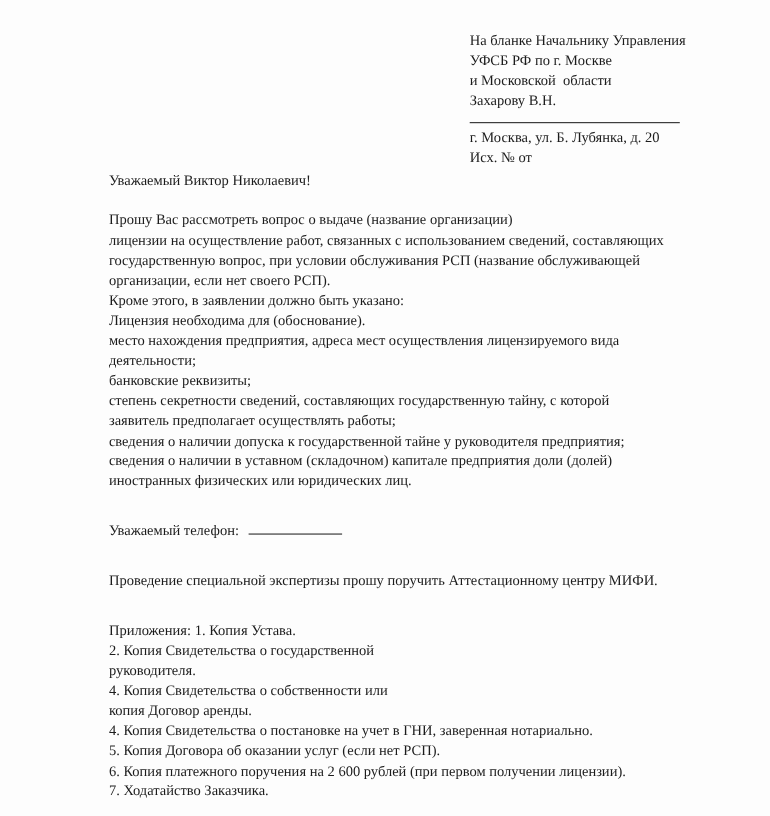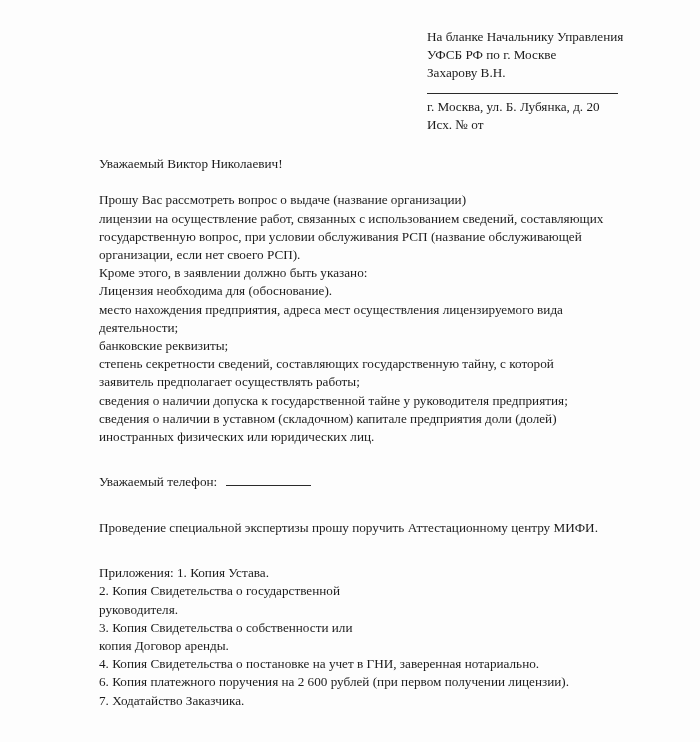--- a/index.html
+++ b/index.html
@@ -83,20 +83,21 @@
   }
 </style>
 </head>
 <body>
 
 <div class="page">
 
   <div class="header-block">
     <div class="header-line">На бланке Начальнику Управления</div>
     <div class="header-line">УФСБ РФ по г. Москве</div>
+    <div class="header-line">и Московской  области</div>
     <div class="header-line">Захарову В.Н.</div>
 
     <div class="header-rule"></div>
 
     <div class="header-meta-line">г. Москва, ул. Б. Лубянка, д. 20</div>
     <div class="header-meta-line">Исх. № от</div>
   </div>
 
   <div class="body-block">
 
@@ -131,22 +132,23 @@
     <div class="spacer-sm"></div>
 
     <div class="line">Проведение специальной экспертизы прошу поручить Аттестационному центру МИФИ.</div>
 
     <div class="spacer"></div>
     <div class="spacer-sm"></div>
 
     <div class="line">Приложения: 1. Копия Устава.</div>
     <div class="line">2. Копия Свидетельства о государственной</div>
     <div class="line">руководителя.</div>
-    <div class="line">3. Копия Свидетельства о собственности или</div>
+    <div class="line">4. Копия Свидетельства о собственности или</div>
     <div class="line">копия Договор аренды.</div>
     <div class="line">4. Копия Свидетельства о постановке на учет в ГНИ, заверенная нотариально.</div>
+    <div class="line">5. Копия Договора об оказании услуг (если нет РСП).</div>
     <div class="line">6. Копия платежного поручения на 2 600 рублей (при первом получении лицензии).</div>
     <div class="line">7. Ходатайство Заказчика.</div>
 
     <div class="spacer"></div>
 
   </div>
 </div>
 
 </body></html>

